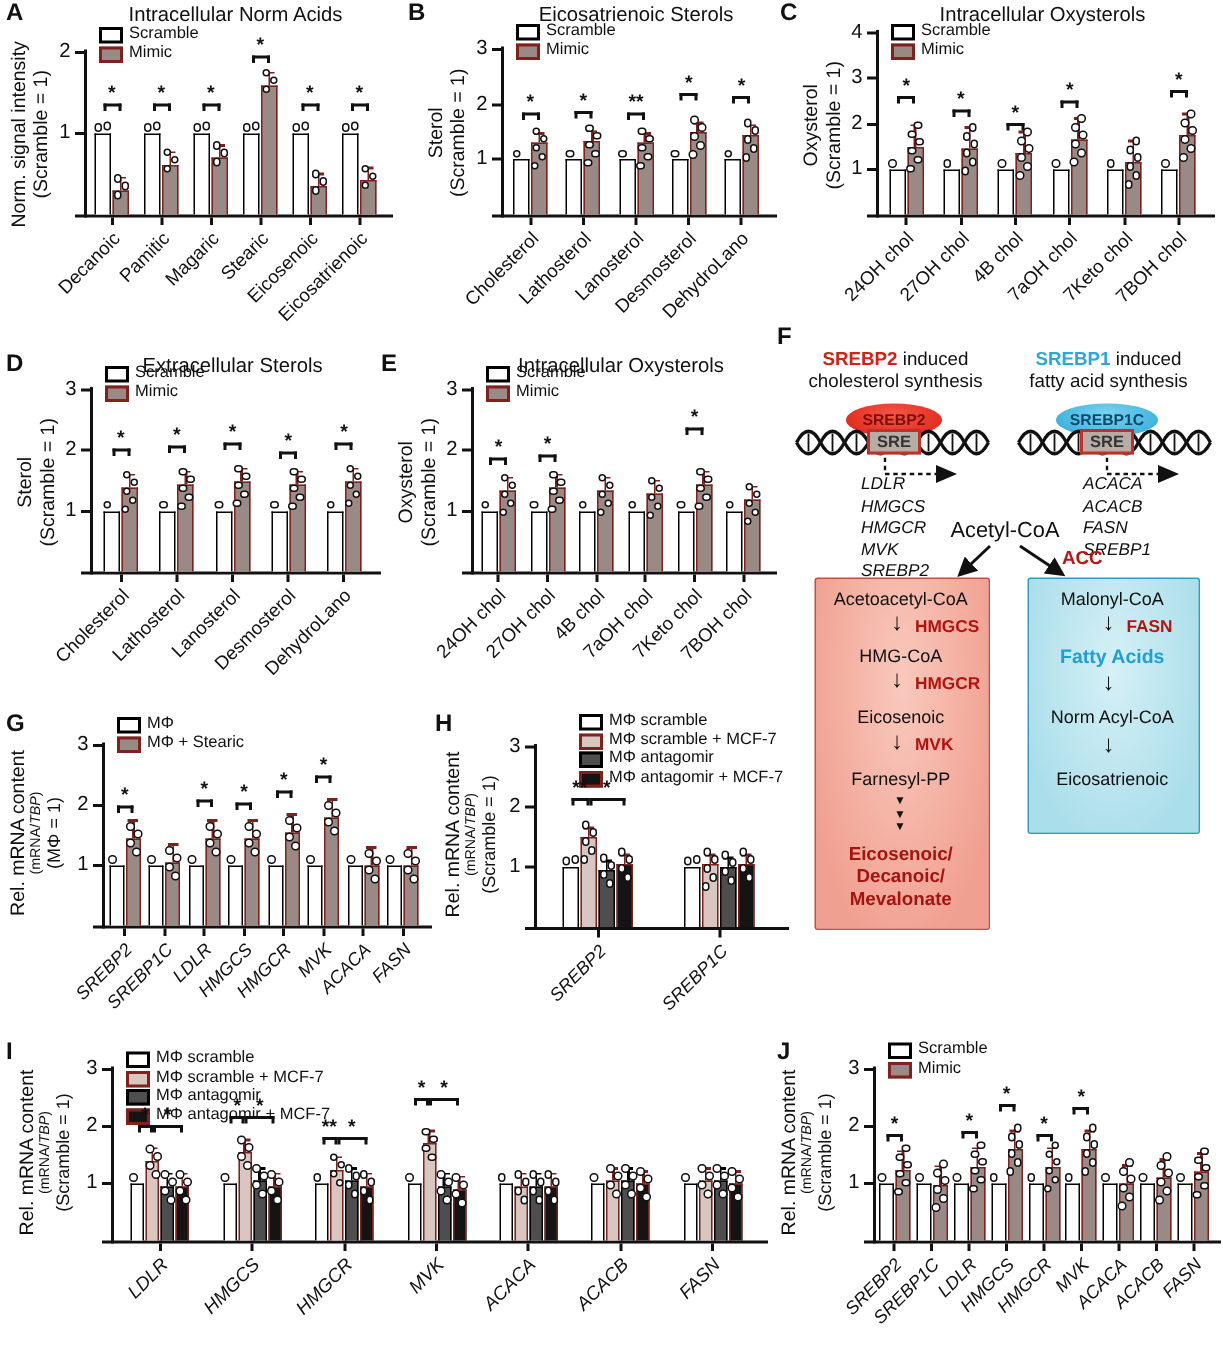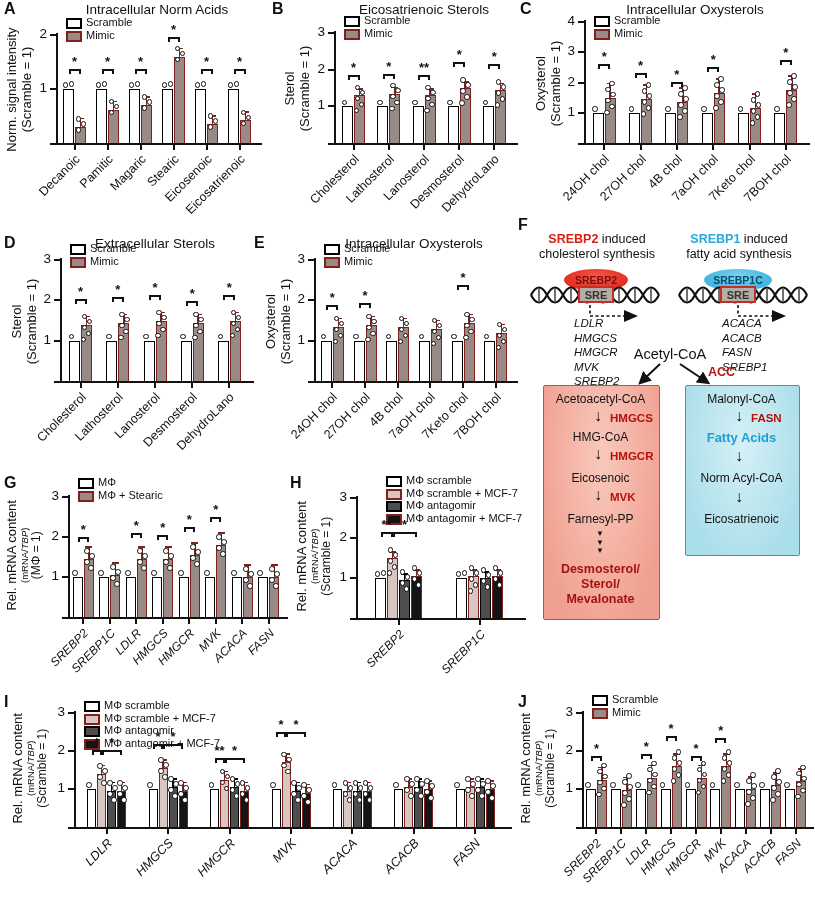--- a/index.html
+++ b/index.html
@@ -1207,22 +1207,22 @@
     <span class="f-arr" style="left:76px;top:193px;">↓</span>
     <span class="f-enz" style="left:92px;top:196px;">HMGCS</span>
     <div class="f-m" style="left:25px;top:214px;">HMG-CoA</div>
     <span class="f-arr" style="left:76px;top:231px;">↓</span>
     <span class="f-enz" style="left:92px;top:234px;">HMGCR</span>
     <div class="f-m" style="left:25px;top:255px;">Eicosenoic</div>
     <span class="f-arr" style="left:76px;top:272px;">↓</span>
     <span class="f-enz" style="left:92px;top:275px;">MVK</span>
     <div class="f-m" style="left:25px;top:296px;">Farnesyl-PP</div>
     <div class="f-tri" style="left:76px;top:314px;">▼<br>▼<br>▼</div>
-    <div class="f-end" style="left:25px;top:346px;">Desmosterol/</div>
-    <div class="f-end" style="left:25px;top:361px;">Sterol/</div>
+    <div class="f-end" style="left:25px;top:346px;">Eicosenoic/</div>
+    <div class="f-end" style="left:25px;top:361px;">Decanoic/</div>
     <div class="f-end" style="left:25px;top:376px;">Mevalonate</div>
 
     <div class="f-m" style="left:167px;top:176px;width:113px;">Malonyl-CoA</div>
     <span class="f-arr" style="left:217px;top:193px;">↓</span>
     <span class="f-enz" style="left:233px;top:196px;">FASN</span>
     <div class="f-m f-blue-b" style="left:167px;top:214px;width:113px;">Fatty Acids</div>
     <span class="f-arr" style="left:217px;top:233px;">↓</span>
     <div class="f-m" style="left:167px;top:255px;width:113px;">Norm Acyl-CoA</div>
     <span class="f-arr" style="left:217px;top:274px;">↓</span>
     <div class="f-m" style="left:167px;top:296px;width:113px;">Eicosatrienoic</div>

